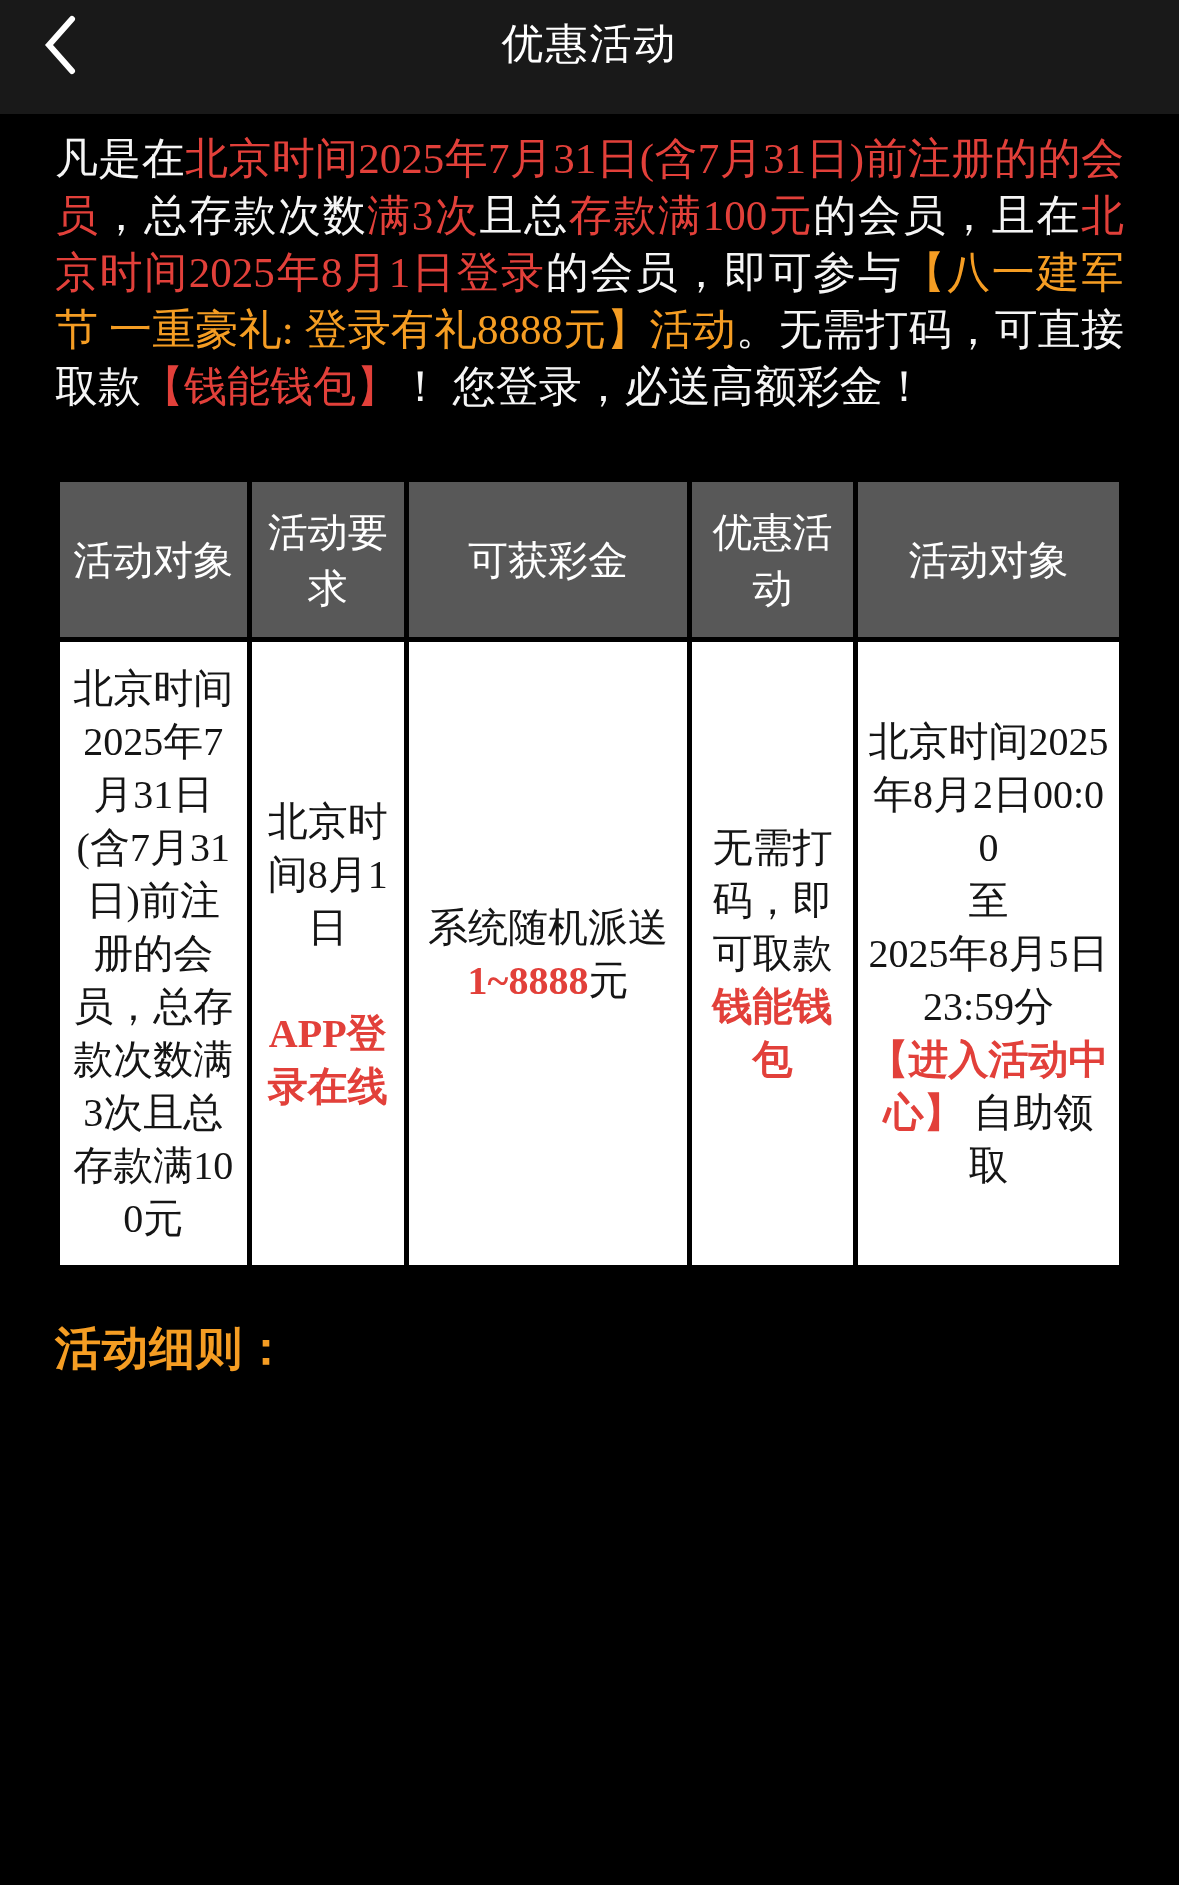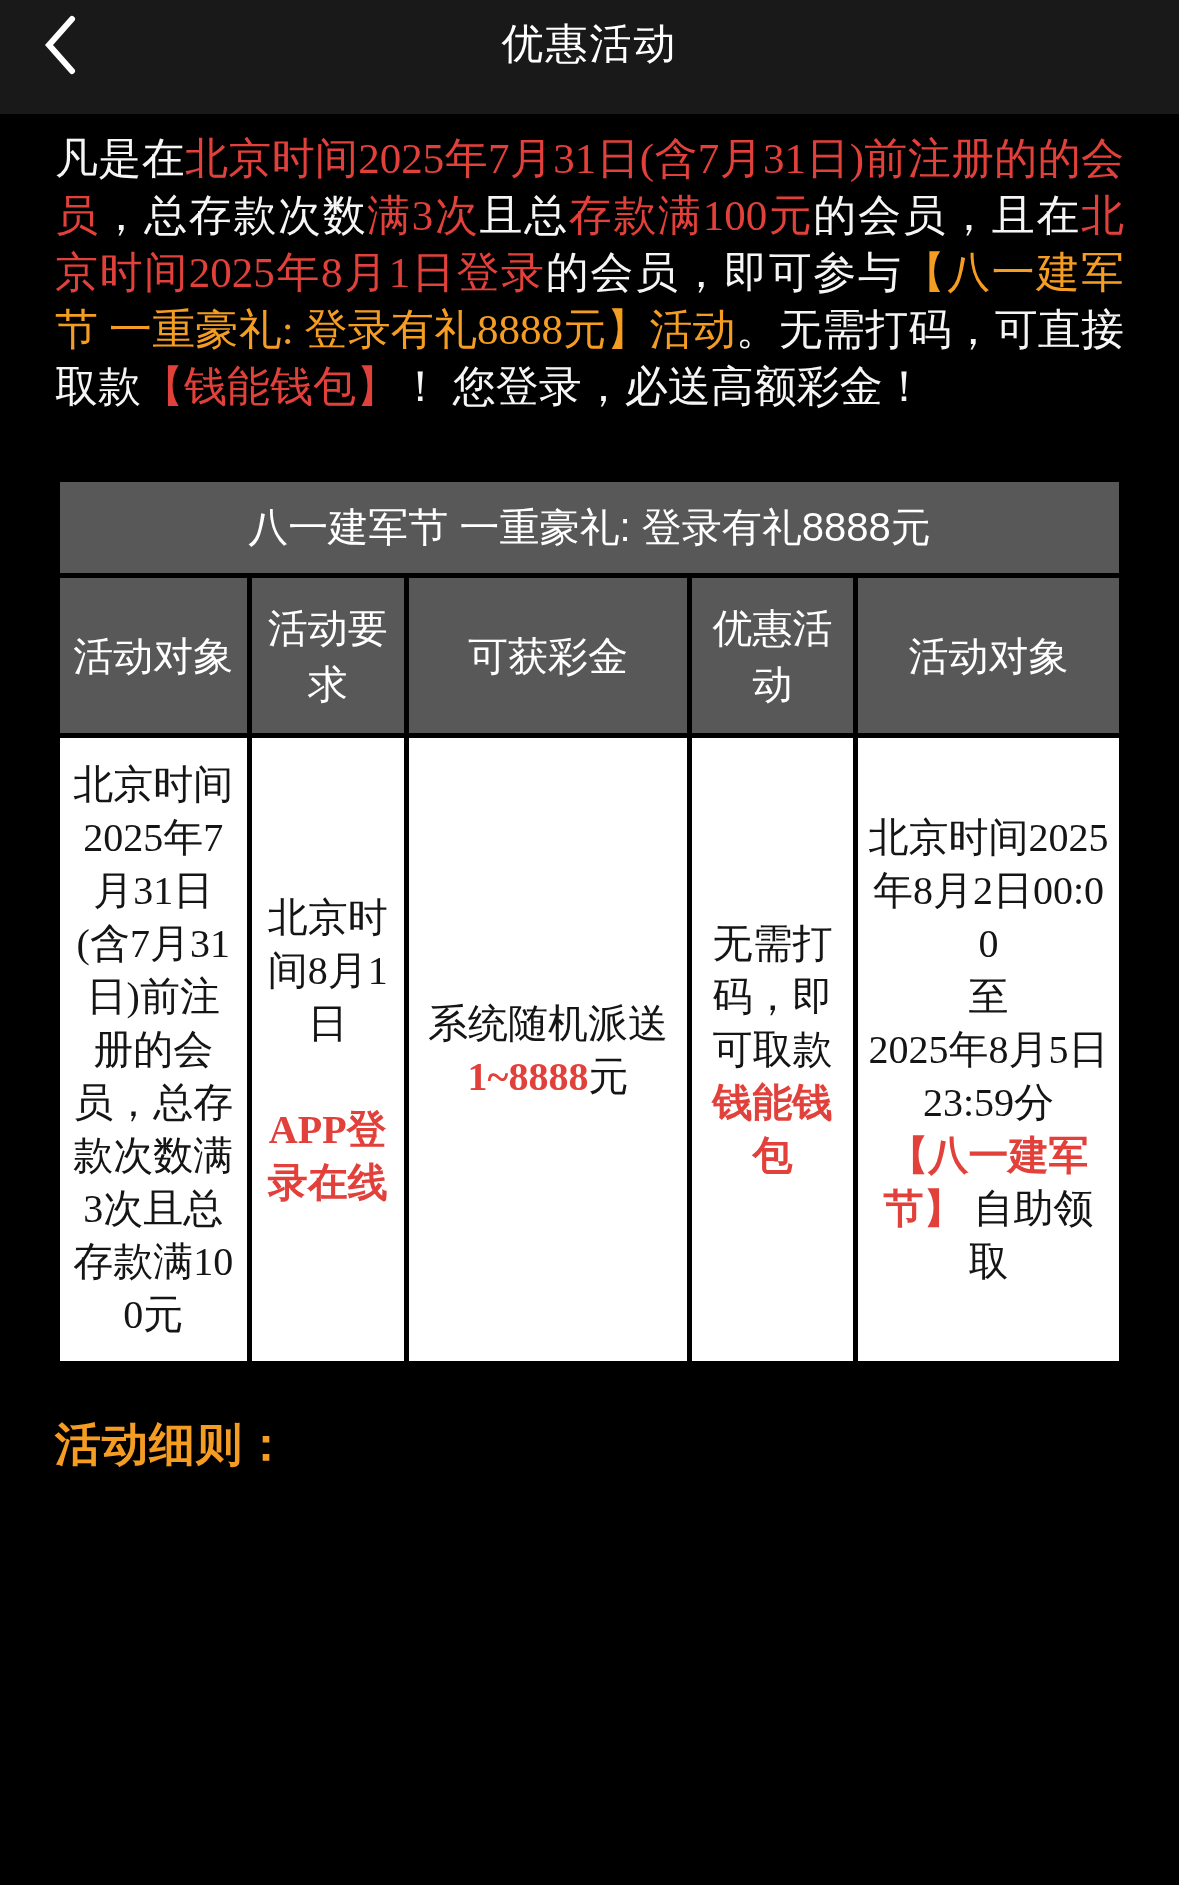--- a/index.html
+++ b/index.html
@@ -91,23 +91,20 @@
   <table class="promo-table">
     <colgroup>
       <col style="width:18%">
       <col style="width:14.8%">
       <col style="width:26.6%">
       <col style="width:15.6%">
       <col style="width:25%">
     </colgroup>
     <thead>
       <tr>
-        <th class="t-title" colspan="5">八一建军节 一重豪礼: 登录有礼8888元</th>
-      </tr>
-      <tr>
         <th class="col-h">活动对象</th>
         <th class="col-h">活动要求</th>
         <th class="col-h">可获彩金</th>
         <th class="col-h">优惠活动</th>
         <th class="col-h">活动对象</th>
       </tr>
     </thead>
     <tbody>
       <tr>
         <td class="cell serif">
@@ -121,21 +118,21 @@
         <td class="cell serif">
             <div class="cell-p"><span class="c-black">系统随机派送 </span><span class="c-red b">1~8888</span><span class="c-black">元</span></div>
           </td>
         <td class="cell serif">
             <div class="cell-p"><span class="c-black">无需打码，即可取款 </span><span class="c-red b">钱能钱包</span></div>
           </td>
         <td class="cell serif">
             <div class="cell-p"><span class="c-black">北京时间2025年8月2日00:00</span></div>
             <div class="cell-p"><span class="c-black">至</span></div>
             <div class="cell-p"><span class="c-black">2025年8月5日23:59分</span></div>
-            <div class="cell-p"><span class="c-red b">【八一建军节】</span><span class="c-black"> 自助领取</span></div>
+            <div class="cell-p"><span class="c-red b">【进入活动中心】</span><span class="c-black"> 自助领取</span></div>
           </td>
       </tr>
     </tbody>
   </table>
 
   <h2 class="rules-title">活动细则：</h2>
 
 
 </main>
 

